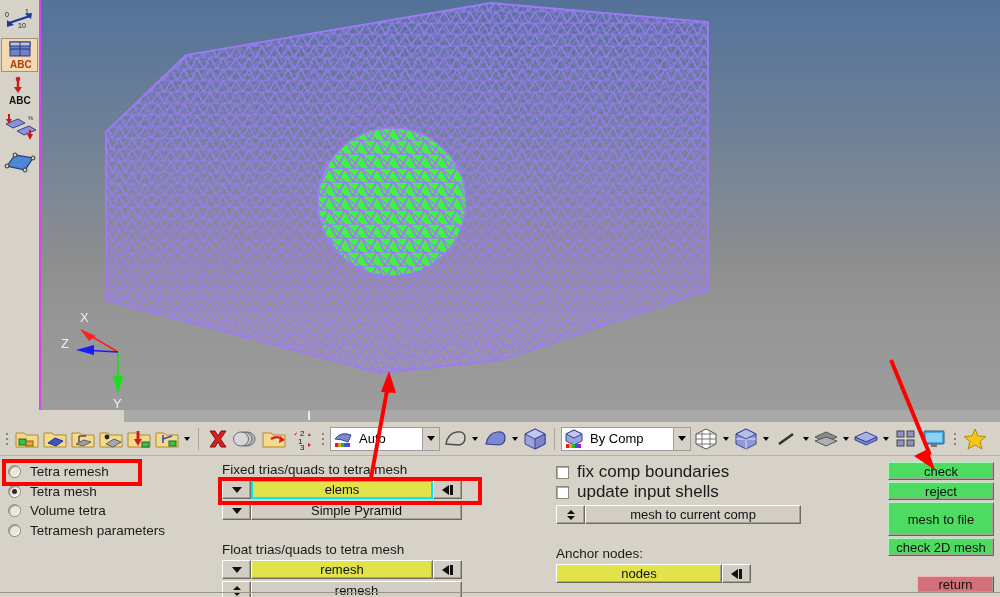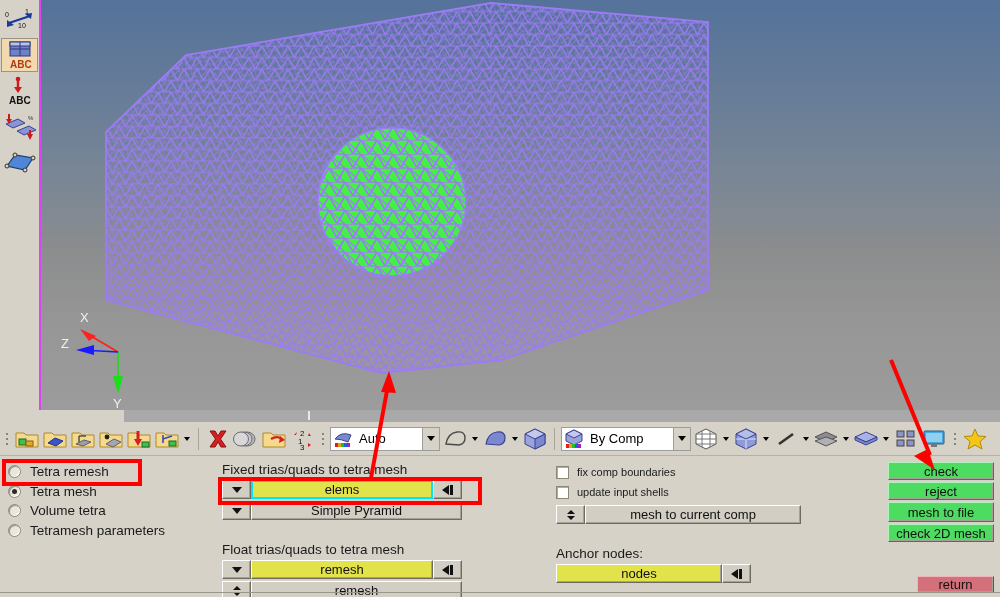--- a/index.html
+++ b/index.html
@@ -152,21 +152,21 @@
 
   
   .cb-row { display: flex; align-items: center; height: 20px; }
   .cbox {
     width: 13px; height: 13px;
     background: #ffffff;
     border: 1px solid #8c8878;
     box-shadow: inset 1px 1px 0 #b0aca0;
     margin-right: 8px; flex: none;
   }
-  .cb-row span { font-size: 11px; color: #1a1a1a; }
+  .cb-row span { font-size: 17px; color: #1a1a1a; }
 
   
   .redbox { position: absolute; border: 4px solid #ff0000; pointer-events: none; }
 </style>
 </head>
 <body>
 
 <div id="app">
 
   <div id="left-toolbar">
@@ -633,21 +633,21 @@
       </div>
     </div>
 
     <div style="position:absolute; left:888px; top:6px; width:106px;">
       <div class="hmrow" style="height:18px;">
         <div class="hmbtn wide green">check</div>
       </div>
       <div class="hmrow" style="height:18px;">
         <div class="hmbtn wide green">reject</div>
       </div>
-      <div class="hmrow" style="height:20px;">
+      <div class="hmrow" style="height:34px;">
         <div class="hmbtn wide green">mesh to file</div>
       </div>
       <div class="hmrow" style="height:18px;">
         <div class="hmbtn wide green">check 2D mesh</div>
       </div>
     </div>
 
     <div style="position:absolute; left:917px; top:120px; width:77px;">
       <div class="hmrow" style="height:17px;">
         <div class="hmbtn wide red">return</div>

